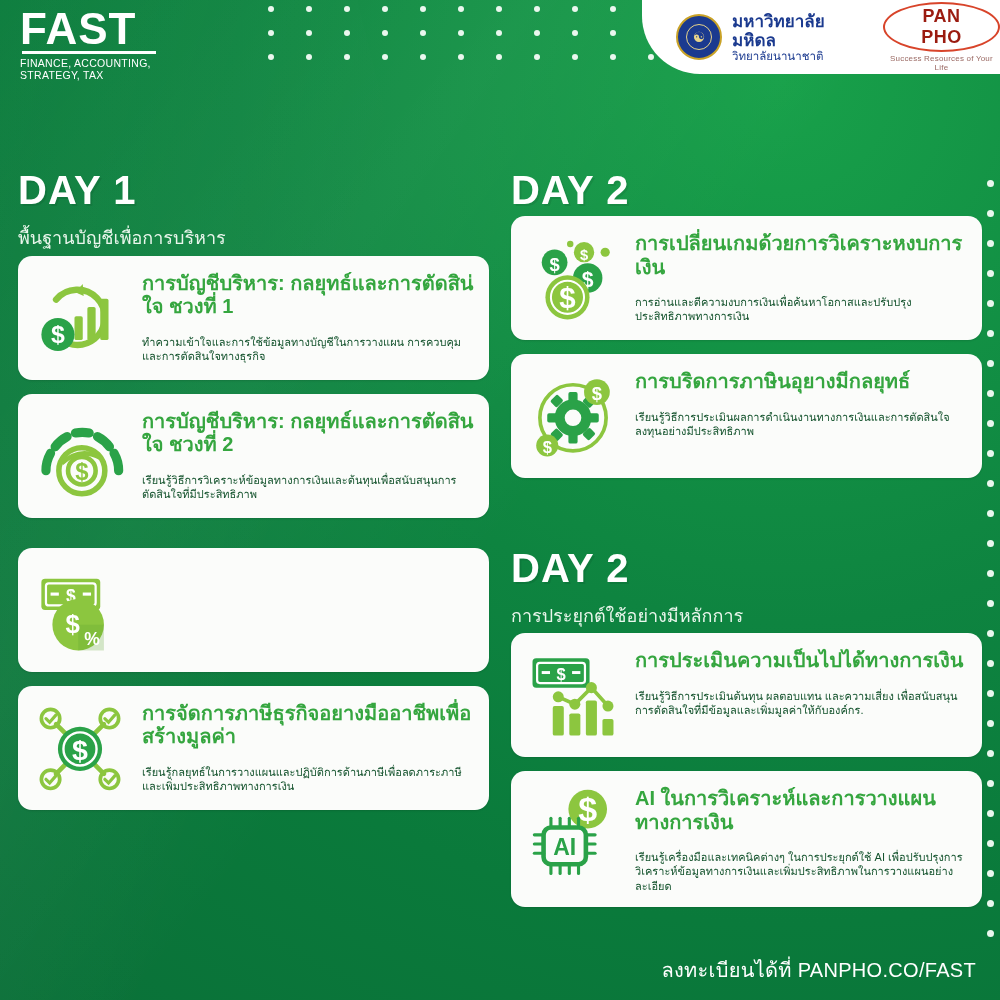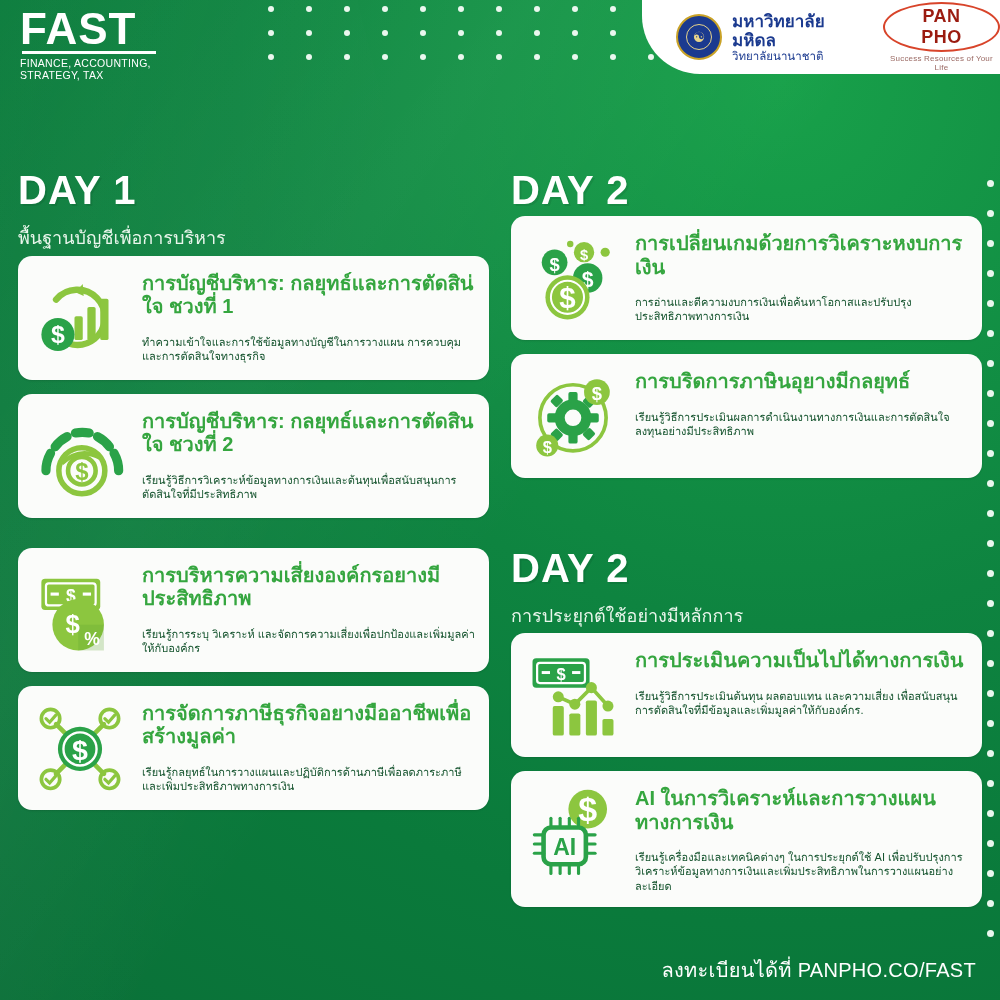--- a/index.html
+++ b/index.html
@@ -307,24 +307,20 @@
                 <rect x="13" y="21" width="54" height="24" rx="3" fill="none" stroke="#fff" stroke-width="2.4"></rect>
                 <text x="40" y="41" font-size="19" font-weight="bold" fill="#fff" text-anchor="middle" font-family="Liberation Sans, sans-serif">$</text>
                 <rect x="18" y="31" width="9" height="3.4" fill="#fff"></rect>
                 <rect x="53" y="31" width="9" height="3.4" fill="#fff"></rect>
                 <circle cx="48" cy="66" r="28" fill="#8cc63f"></circle>
                 <path d="M48 66 L76 66 L76 94 L48 94 Z" fill="#5aa22e" opacity="0.25"></path>
                 <text x="42" y="75" font-size="28" font-weight="bold" fill="#fff" text-anchor="middle" font-family="Liberation Sans, sans-serif">$</text>
                 <text x="63" y="88" font-size="19" font-weight="bold" fill="#fff" text-anchor="middle" font-family="Liberation Sans, sans-serif">%</text>
               </svg>
             </div>  
-            <div class="body">    
-              <div class="title">การบริหารความเสี่ยงองค์กรอยางมีประสิทธิภาพ</div>    
-              <div class="desc">เรียนรู้การระบุ วิเคราะห์ และจัดการความเสี่ยงเพื่อปกป้องและเพิ่มมูลค่าให้กับองค์กร</div>  
-            </div>
           </div>
           <div class="card">  
             <div class="icon">
               <svg viewBox="0 0 100 100" width="96" height="92" xmlns="http://www.w3.org/2000/svg">
                 <g stroke="#8cc63f" stroke-width="5" stroke-linecap="round">
                   <line x1="24" y1="24" x2="42" y2="42"></line>
                   <line x1="76" y1="24" x2="58" y2="42"></line>
                   <line x1="24" y1="78" x2="42" y2="60"></line>
                   <line x1="76" y1="78" x2="58" y2="60"></line>
                 </g>

